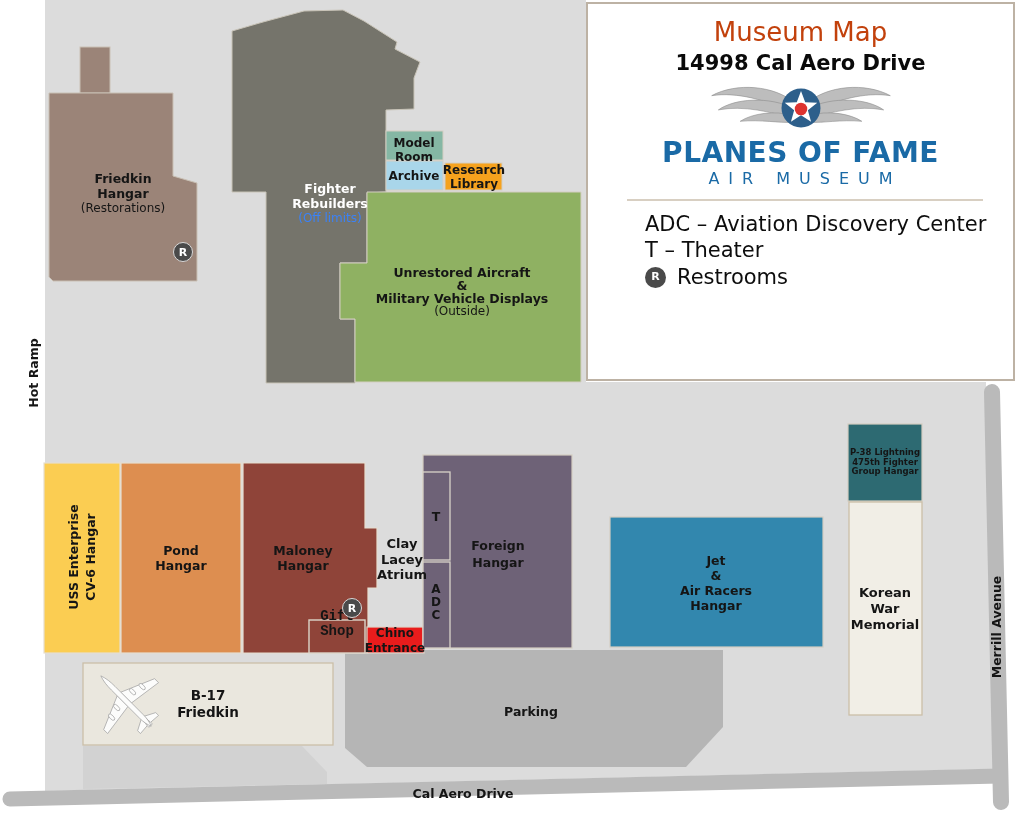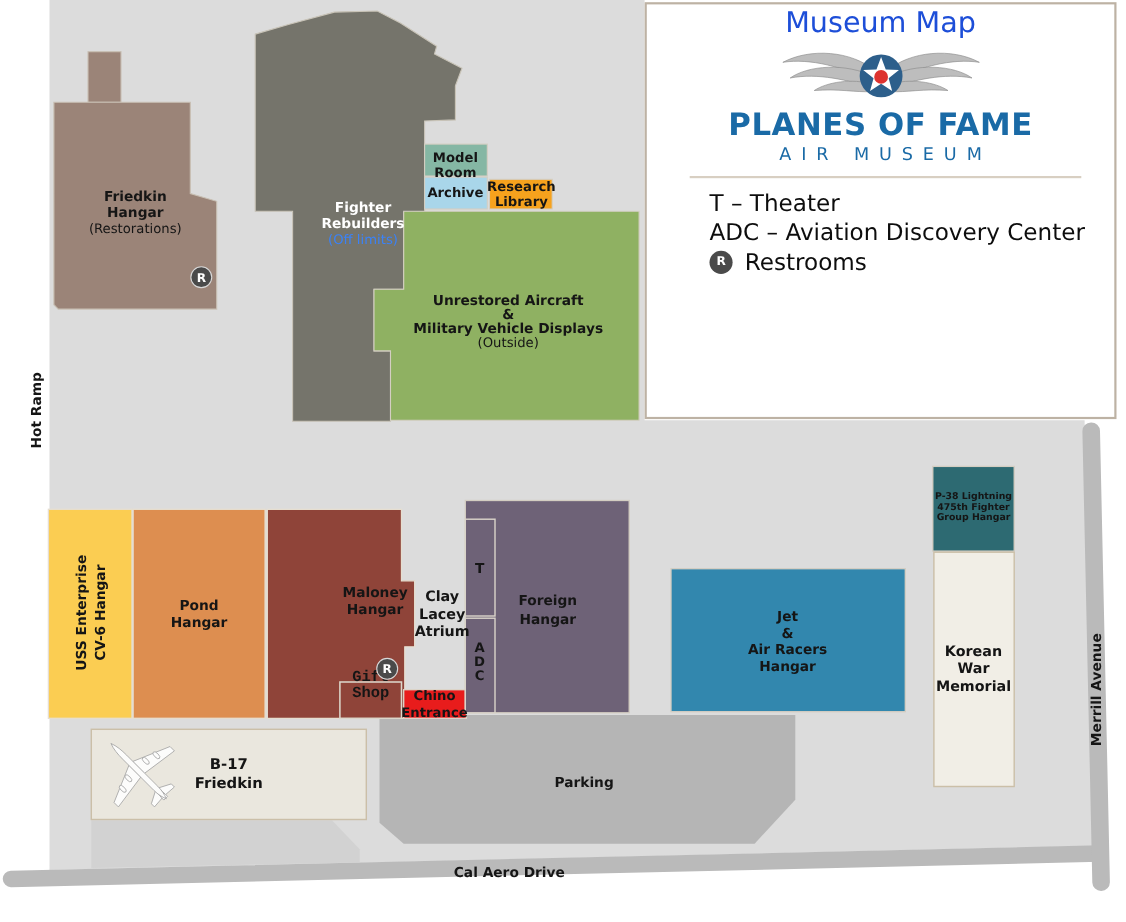--- a/index.html
+++ b/index.html
@@ -23,21 +23,21 @@
     display:flex; align-items:center; justify-content:center;
     border:1.5px solid #d8d8d8; box-sizing:border-box;
   }
   
   .info-panel {
     position:absolute; left:586px; top:2px; width:429px; height:379px;
     background:#ffffff; border:2px solid #bdb2a4; box-sizing:border-box;
     text-align:center; color:#0a0a0a;
   }
   .ip-title { margin-top:34px; font-size:34px; line-height:40px; font-weight:bold; }
-  .ip-sub   { margin-top:3px; font-size:26px; line-height:29px; color:#1d4ed8; }
+  .ip-sub   { margin-top:14px; font-size:26px; line-height:29px; color:#c2410c; }
   .ip-addr  { font-size:21px; line-height:23px; font-weight:bold; }
   .ip-addr.first { margin-top:5px; }
   .ip-emblem { margin-top:7px; }
   .ip-pof { font-size:28px; line-height:29px; font-weight:bold; letter-spacing:0.5px; }
   .ip-pofsub { margin-top:3px; font-size:16px; line-height:18px; letter-spacing:9px; padding-left:9px; }
   .ip-divider { margin:11px 30px 0 39px; border:none; border-top:2px solid #d8cfc2; }
   .ip-legend { margin:11px 0 0 57px; text-align:left; }
   .ip-legend-line { font-size:21px; line-height:24px; margin-bottom:2px; color:#0d0d0d; }
   .ip-legend-restrooms { display:flex; align-items:center; gap:11px; margin-top:3px; }
   .ip-rmark {
@@ -138,21 +138,21 @@
   <div class="lbl vlbl" style="left:82px;top:557px;line-height:17px;">
     <div>USS Enterprise</div>
     <div>CV-6 Hangar</div>
   </div>
 
   <div class="lbl" style="left:181px;top:558px;">
     <div>Pond</div>
     <div>Hangar</div>
   </div>
 
-  <div class="lbl" style="left:303px;top:546px;margin-left:38px;">
+  <div class="lbl" style="left:303px;top:558px;">
     <div>Maloney</div>
     <div>Hangar</div>
   </div>
 
   <div class="lbl" style="left:337px;top:624px;font-size:14px;font-family:Liberation Mono, monospace;">
     <div>Gift</div>
     <div>Shop</div>
   </div>
 
   <div class="lbl" style="left:395px;top:640px;font-size:12px;line-height:14.5px;">
@@ -223,20 +223,21 @@
 
   <div class="rmark" style="left: 183px; top: 252px; background-color: rgb(74, 74, 74);">
       <span>R</span>
     </div>
   <div class="rmark" style="left: 352px; top: 608px; background-color: rgb(74, 74, 74);">
       <span>R</span>
     </div>
 
   <div class="info-panel">
     <div class="ip-sub">Museum Map</div>
+    <div class="ip-addr first">14998 Cal Aero Drive</div>
 
     <div class="ip-emblem">
       <svg width="190" height="52" viewBox="-100 -26 200 52">
         <g fill="#bdbdbd" stroke="#8a8a8a" stroke-width="0.6">
           <path d="M-6,-5 C-28,-24 -68,-27 -94,-13 C-68,-17 -36,-9 -6,7 Z"></path>
           <path d="M-6,1 C-34,-13 -70,-10 -87,2 C-60,-3 -32,4 -6,12 Z"></path>
           <path d="M-8,8 C-28,2 -52,6 -64,14 C-42,12 -22,16 -10,15 Z"></path>
           <g transform="scale(-1,1)">
             <path d="M-6,-5 C-28,-24 -68,-27 -94,-13 C-68,-17 -36,-9 -6,7 Z"></path>
             <path d="M-6,1 C-34,-13 -70,-10 -87,2 C-60,-3 -32,4 -6,12 Z"></path>
@@ -248,22 +249,22 @@
         <circle cx="0" cy="1" r="6.6" style="fill: rgb(221, 51, 48);"></circle>
       </svg>
     </div>
 
     <div class="ip-pof" style="color: rgb(26, 106, 166);">PLANES OF FAME</div>
     <div class="ip-pofsub" style="color: rgb(26, 106, 166);">AIR MUSEUM</div>
 
     <hr class="ip-divider">
 
     <div class="ip-legend">
+      <div class="ip-legend-line">ADC – Aviation Discovery Center</div>
       <div class="ip-legend-line">T – Theater</div>
-      <div class="ip-legend-line">ADC – Aviation Discovery Center</div>
       <div class="ip-legend-line ip-legend-restrooms">
         <span class="ip-rmark" style="background-color: rgb(74, 74, 74);">
             <span>R</span>
           </span>
         <span>Restrooms</span>
       </div>
     </div>
   </div>
 
 </div>

